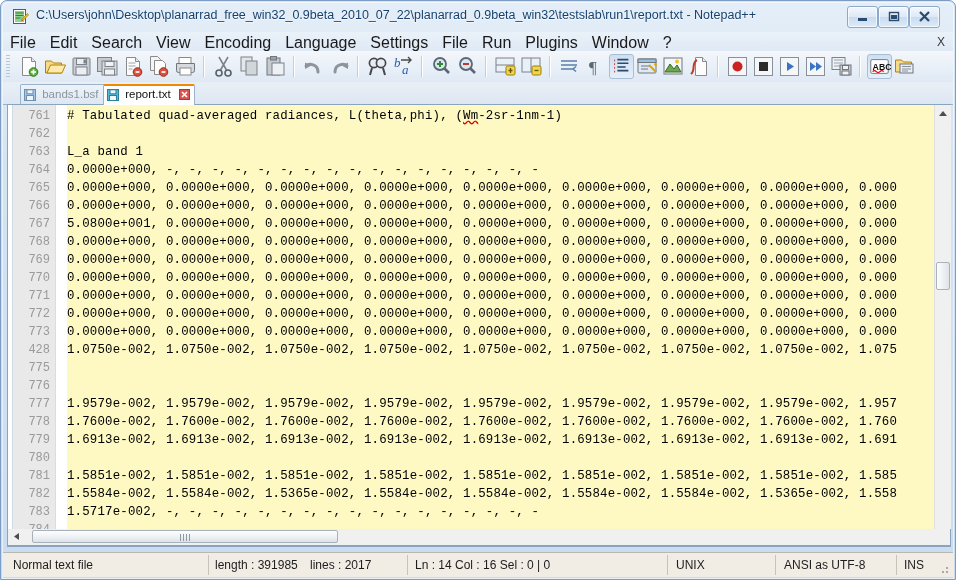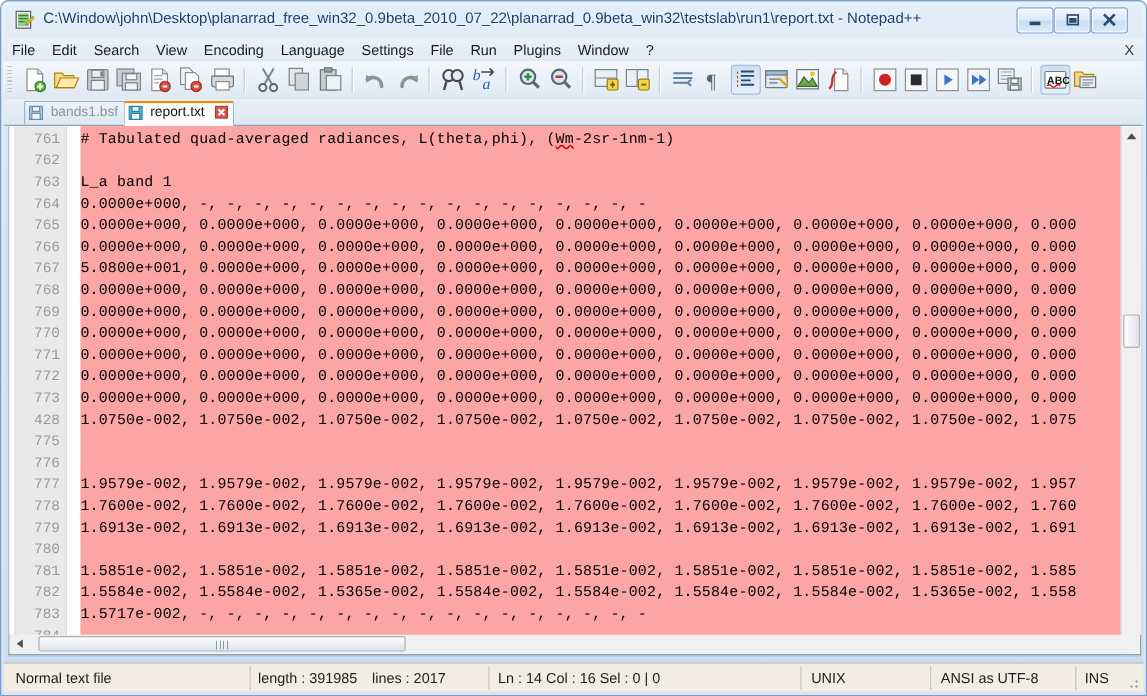--- a/index.html
+++ b/index.html
@@ -69,21 +69,21 @@
 
   
   #menu-bar {
     position: absolute;
     left: 1px; top: 30px;
     width: 950px; height: 19px;
     background: linear-gradient(to bottom, #eaf1f9 0%, #dfe9f5 100%);
   }
   .menu-item {
     float: left;
-    font-size: 12px;
+    font-size: 16px;
     color: #1a1a1a;
     padding: 2px 7px 0 7px;
     line-height: 17px;
     height: 17px;
     white-space: nowrap;
   }
   #menu-close-doc {
     position: absolute;
     right: 8px; top: 2px;
     font-size: 12px;
@@ -200,21 +200,21 @@
     position: absolute;
     left: 48px; top: 0;
     width: 11px; height: 441px;
     background: #ffffff;
   }
   #code-area {
     position: absolute;
     left: 59px; top: 0;
     width: 867px; height: 441px;
     overflow: hidden;
-    background: #fca5a5;
+    background: #fef9c3;
   }
   .code-line {
     position: absolute;
     left: 0;
     white-space: pre;
     font-family: "Liberation Mono", "DejaVu Sans Mono", monospace;
     font-size: 12.4px;
     line-height: 18px;
     height: 18px;
     color: #000000;
@@ -324,21 +324,21 @@
       <svg width="17" height="17" viewBox="0 0 17 17">
         <rect x="1.5" y="1.5" width="12" height="14" fill="#ffffff" stroke="#5a5a5a" stroke-width="1"></rect>
         <rect x="3" y="3" width="9" height="11" fill="#8fd18f"></rect>
         <rect x="3.5" y="4.5" width="8" height="1" fill="#3b7a3b"></rect>
         <rect x="3.5" y="7" width="8" height="1" fill="#3b7a3b"></rect>
         <rect x="3.5" y="9.5" width="5" height="1" fill="#3b7a3b"></rect>
         <path d="M10 11 L15.5 5.5 L16.5 7 L11 12.5 L9.5 12.8 Z" fill="#f0c419" stroke="#9a7d0a" stroke-width="0.7"></path>
         <path d="M9.6 12.8 L10 11.2 L11 12.4 Z" fill="#d94f3d"></path>
       </svg>
     </span>
-    <div id="title-text">C:\Window\john\Desktop\planarrad_free_win32_0.9beta_2010_07_22\planarrad_0.9beta_win32\testslab\run1\report.txt - Notepad++</div>
+    <div id="title-text">C:\Users\john\Desktop\planarrad_free_win32_0.9beta_2010_07_22\planarrad_0.9beta_win32\testslab\run1\report.txt - Notepad++</div>
 
     <div class="win-btn" id="btn-min">
       <svg width="27" height="18" viewBox="0 0 27 18">
             <rect x="9" y="11" width="9" height="3" fill="#2a4a6e"></rect>
           </svg>
     </div>
     <div class="win-btn" id="btn-max">
       <svg width="27" height="18" viewBox="0 0 27 18">
         <rect x="9.5" y="5.5" width="9" height="8" fill="none" stroke="#2a4a6e" stroke-width="1.4"></rect>
         <rect x="11" y="8" width="6" height="4" fill="#2a4a6e"></rect>

